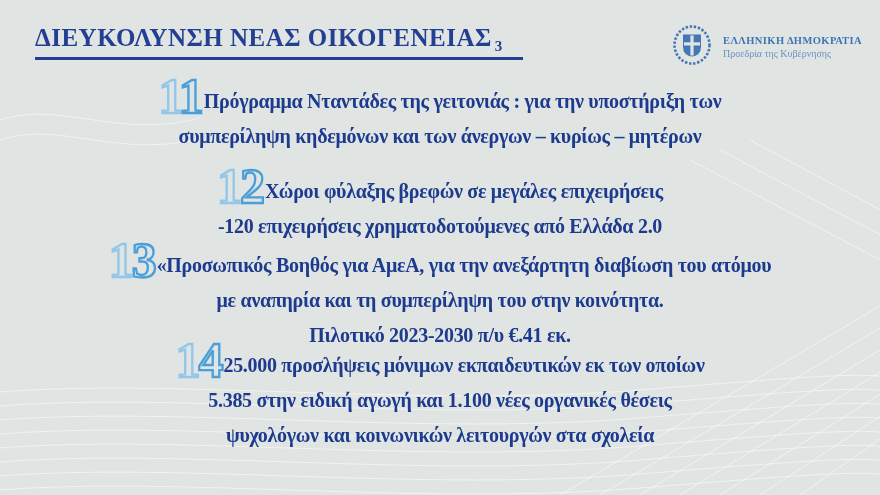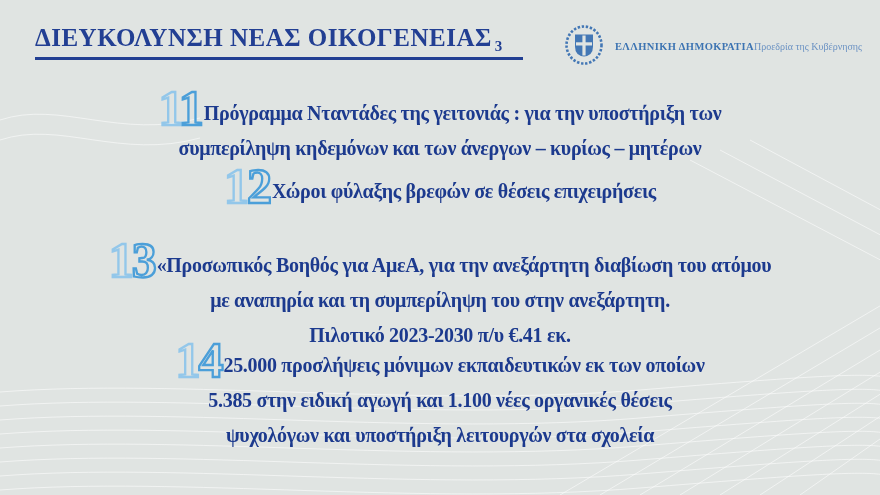--- a/index.html
+++ b/index.html
@@ -20,41 +20,41 @@
     font-size:15px; font-weight:bold; vertical-align:-5px; margin-left:3px;
   }
   .title-underline{
     position:absolute; left:35px; top:57px; width:488px; height:3px;
     background:#223f93;
   }
   .gov-logo{
     position:absolute; right:18px; top:22px;
     display:flex; align-items:center; gap:7px;
   }
-  .logo-text{display:flex; flex-direction:row; line-height:1.3;}
+  .logo-text{display:flex; flex-direction:column; line-height:1.3;}
   .logo-org{font-size:10.5px; font-weight:bold; color:#3d74b2; letter-spacing:.4px; white-space:nowrap;}
   .logo-sub{font-size:10px; color:#6b92c3; white-space:nowrap;}
 
   
   .item{
     position:absolute; left:0; right:0; text-align:center;
     color:#1c3a8e; font-weight:bold; font-size:20px; letter-spacing:-.3px;
   }
   .line{line-height:35px; white-space:nowrap;}
   .num{
     font-weight:bold; font-size:50px; line-height:0;
     letter-spacing:-2px; vertical-align:-5px; margin-right:2px;
   }
   .num .d{color:transparent; -webkit-text-stroke-width:2.3px;}
   .num .d.light{-webkit-text-stroke-color:#93c7ea;}
   .num .d.dark{-webkit-text-stroke-color:#4b9fd9;}
   @supports not (-webkit-text-stroke: 1px #000){
     .num .d.light{color:#93c7ea;} .num .d.dark{color:#4b9fd9;}
   }
-  .item-11{top:96px;} .item-12{top:174px;} .item-13{top:248px;} .item-14{top:348px;}
+  .item-11{top:84px;} .item-12{top:174px;} .item-13{top:248px;} .item-14{top:348px;}
 </style>
 </head>
 <body>
 
 <div class="slide">
 
   <svg class="bg-waves" width="880" height="495" viewBox="0 0 880 495">
     <g fill="none" stroke="rgba(255,255,255,0.55)" stroke-width="1">
       <path d="M0,392 C 180,378 420,408 640,390 S 880,372 900,382"></path>
       <path d="M0,406 C 180,392 420,422 640,404 S 880,386 900,396"></path>
@@ -96,28 +96,29 @@
       <div class="logo-sub">Προεδρία της Κυβέρνησης</div>
     </div>
   </div>
 
   <section class="item item-11">
     <div class="line"><span class="num"><span class="d light">1</span><span class="d dark">1</span></span><span>Πρόγραμμα Νταντάδες της γειτονιάς : για την υποστήριξη των</span></div>
     <div class="line"><span>συμπερίληψη κηδεμόνων και των άνεργων – κυρίως – μητέρων</span></div>
   </section>
 
   <section class="item item-12">
-    <div class="line"><span class="num"><span class="d light">1</span><span class="d dark">2</span></span><span>Χώροι φύλαξης βρεφών σε θέσεις επιχειρήσεις</span></div>
+    <div class="line"><span class="num"><span class="d light">1</span><span class="d dark">2</span></span><span>Χώροι φύλαξης βρεφών σε μεγάλες επιχειρήσεις</span></div>
+    <div class="line"><span>-120 επιχειρήσεις χρηματοδοτούμενες από Ελλάδα 2.0</span></div>
   </section>
 
   <section class="item item-13">
     <div class="line"><span class="num"><span class="d light">1</span><span class="d dark">3</span></span><span>«Προσωπικός Βοηθός για ΑμεΑ, για την ανεξάρτητη διαβίωση του ατόμου</span></div>
-    <div class="line"><span>με αναπηρία και τη συμπερίληψη του στην ανεξάρτητη.</span></div>
+    <div class="line"><span>με αναπηρία και τη συμπερίληψη του στην κοινότητα.</span></div>
     <div class="line"><span>Πιλοτικό 2023-2030 π/υ €.41 εκ.</span></div>
   </section>
 
   <section class="item item-14">
     <div class="line"><span class="num"><span class="d light">1</span><span class="d dark">4</span></span><span>25.000 προσλήψεις μόνιμων εκπαιδευτικών εκ των οποίων</span></div>
     <div class="line"><span>5.385 στην ειδική αγωγή και 1.100 νέες οργανικές θέσεις</span></div>
-    <div class="line"><span>ψυχολόγων και υποστήριξη λειτουργών στα σχολεία</span></div>
+    <div class="line"><span>ψυχολόγων και κοινωνικών λειτουργών στα σχολεία</span></div>
   </section>
 
 </div>
 
 </body></html>

